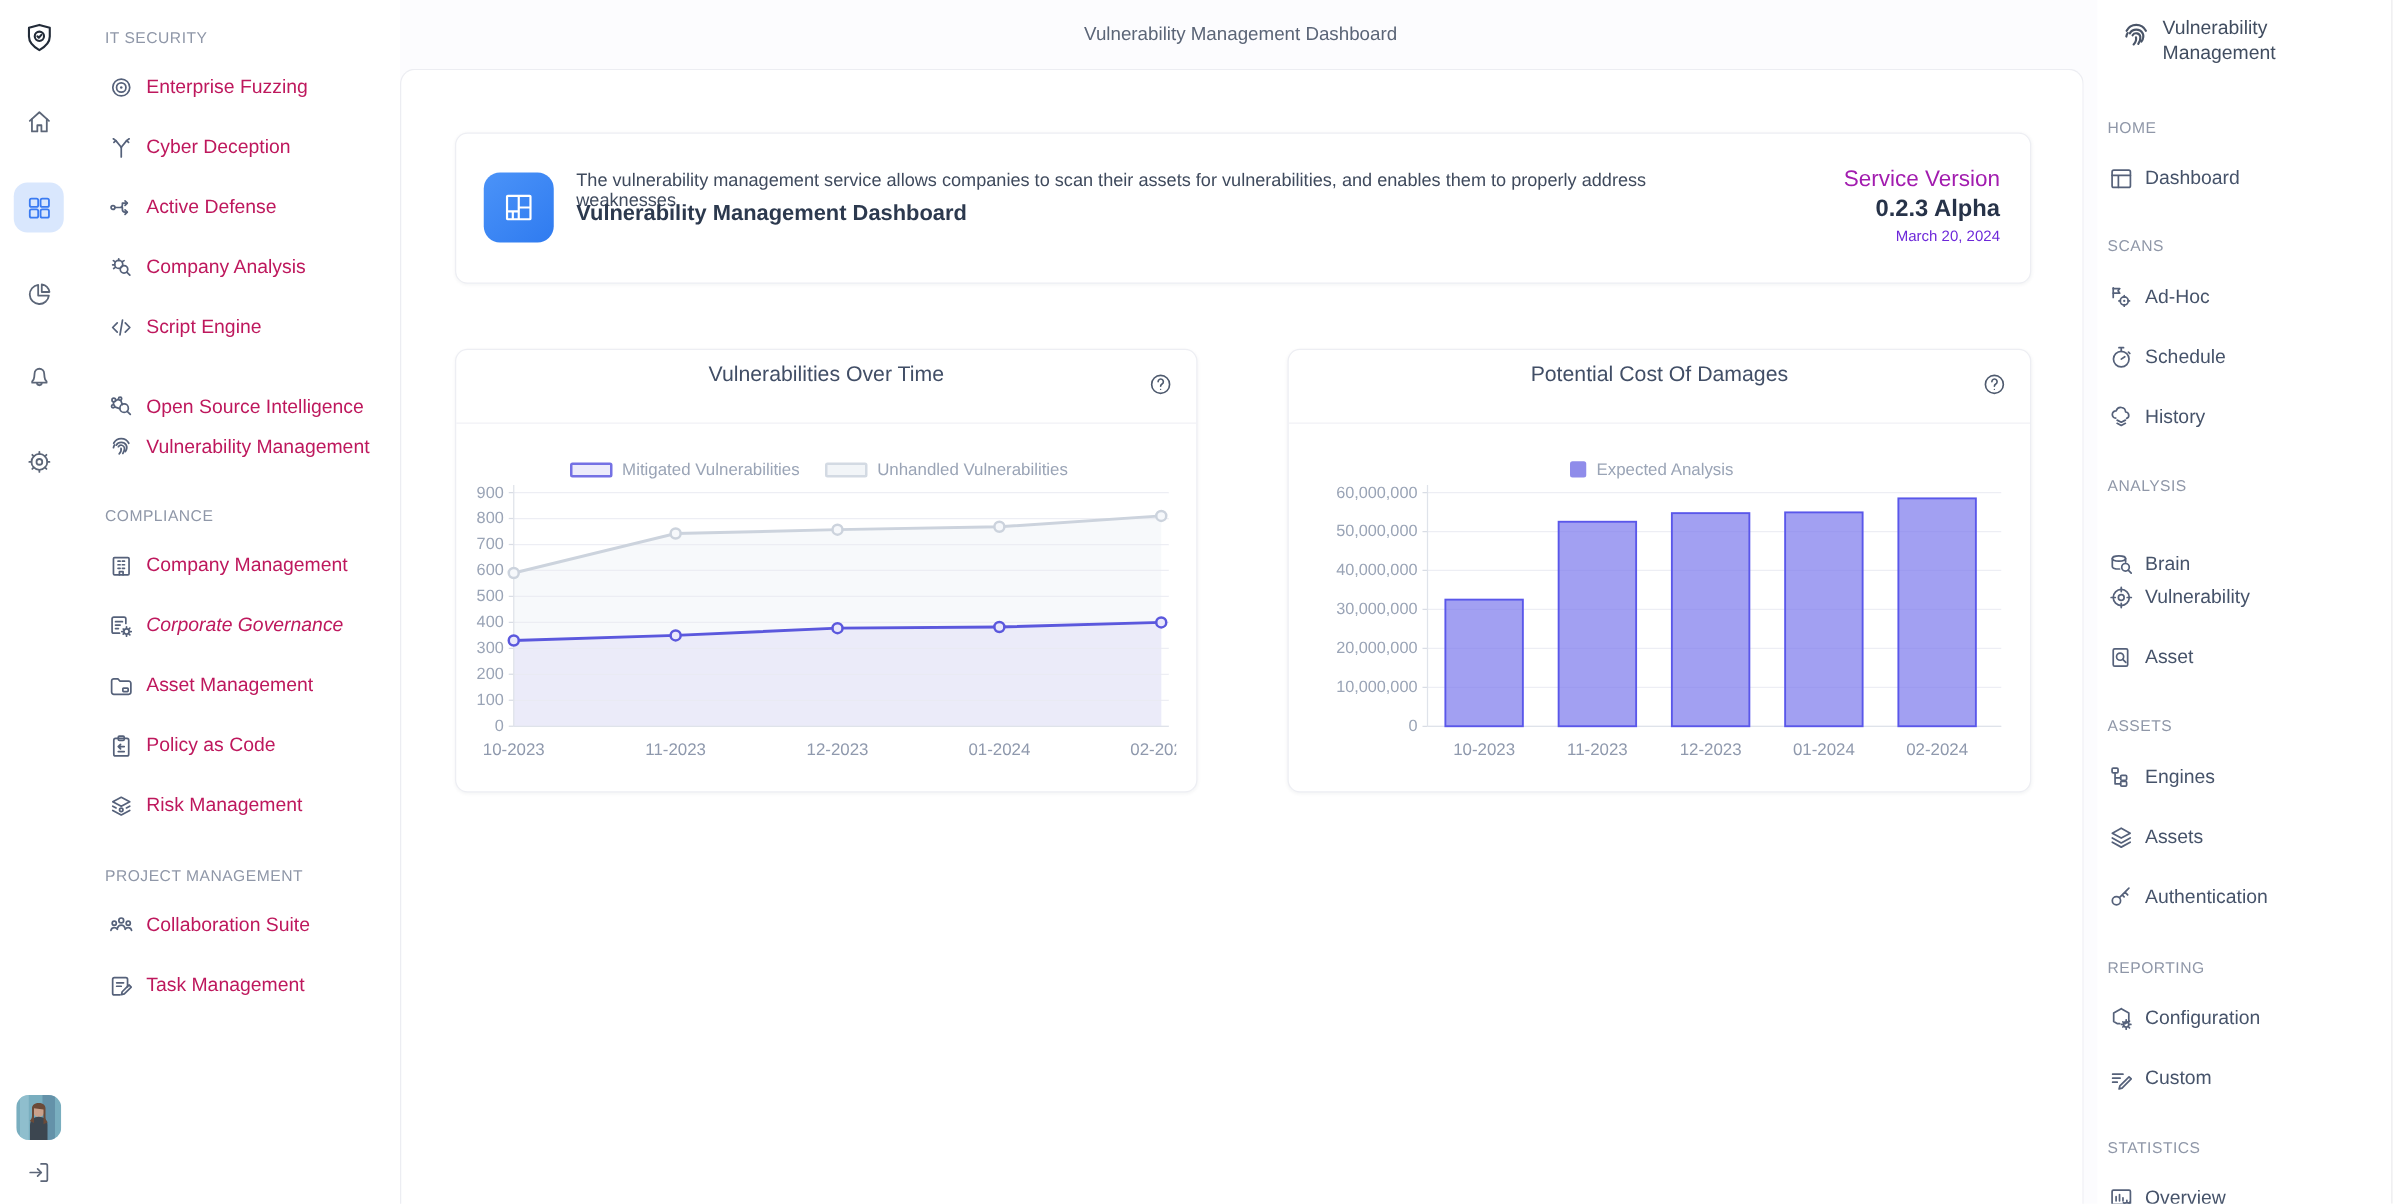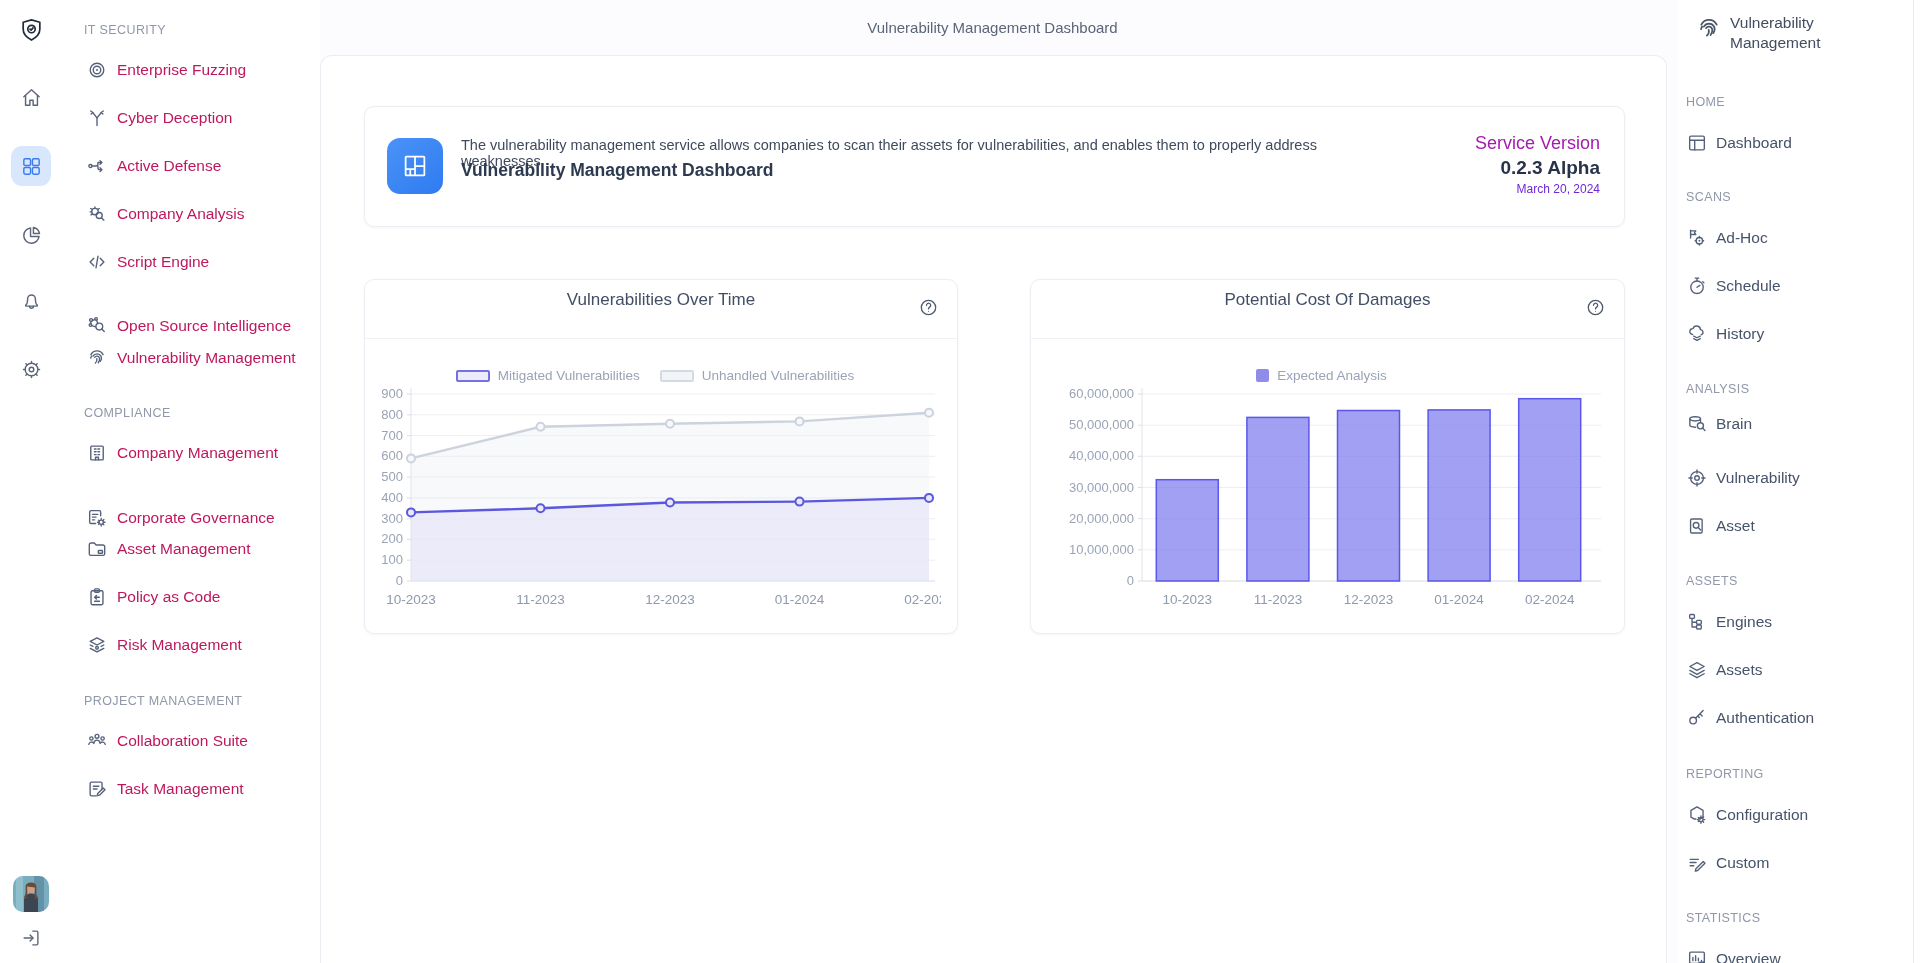--- a/index.html
+++ b/index.html
@@ -206,21 +206,21 @@
     <div class="nav-item" style="top: 429px;">
       <span class="nico">
         <svg width="22" height="22" viewBox="0 0 24 24" fill="none" stroke="currentColor" stroke-width="1.5" stroke-linecap="round" stroke-linejoin="round">
           <rect x="5.2" y="4.5" width="13.6" height="15" rx="1"></rect>
           <path d="M9.2 7.6h1.8M13 7.6h1.8M9.2 10.7h1.8M13 10.7h1.8M9.2 13.8h1.8M13 13.8h1.8"></path>
           <path d="M10.4 19.5v-2.8h3.2v2.8"></path>
         </svg>
       </span>
       <span>Company Management</span>
     </div>
-    <div class="nav-item" style="top: 494px;">
+    <div class="nav-item" style="top: 477px; font-style: italic;">
       <span class="nico">
         <svg width="22" height="22" viewBox="0 0 24 24" fill="none" stroke="currentColor" stroke-width="1.5" stroke-linecap="round" stroke-linejoin="round">
           <path d="M16 9.5v-4A1.5 1.5 0 0014.5 4h-9A1.5 1.5 0 004 5.5v11A1.5 1.5 0 005.5 18H10.5"></path>
           <path d="M7 8h6M7 11h4M7 14h2.5"></path>
           <circle cx="16.6" cy="16.6" r="2.3"></circle>
           <path d="M16.6 13.5v-1M16.6 20.7v-1M19.7 16.6h1M12.5 16.6h1M18.8 14.4l.7-.7M13.7 18.8l.7-.7M18.8 18.8l.7.7M13.7 14.4l.7.7"></path>
         </svg>
       </span>
       <span>Corporate Governance</span>
     </div>
@@ -476,21 +476,21 @@
     <div class="rs-item" style="top: 310px;">
       <span class="nico">
         <svg width="22" height="22" viewBox="0 0 24 24" fill="none" stroke="currentColor" stroke-width="1.5" stroke-linecap="round" stroke-linejoin="round">
           <path d="M7.2 12.6a3.2 3.2 0 01.4-6.4 4.2 4.2 0 018.2 1 2.9 2.9 0 01.9 5.6"></path>
           <path d="M8.4 14.3l3.6 1.8 3.6-1.8M8.4 17.1l3.6 1.8 3.6-1.8"></path>
         </svg>
       </span>
       <span>History</span>
     </div>
     <div class="rs-head" style="top: 365px;">ANALYSIS</div>
-    <div class="rs-item" style="top: 400px;">
+    <div class="rs-item" style="top: 428px;">
       <span class="nico">
         <svg width="22" height="22" viewBox="0 0 24 24" fill="none" stroke="currentColor" stroke-width="1.5" stroke-linecap="round" stroke-linejoin="round">
           <ellipse cx="10" cy="6.4" rx="5.8" ry="2.3"></ellipse>
           <path d="M4.2 6.4v6.8c0 1.3 2.6 2.3 5.8 2.3h.5M15.8 6.4v3"></path>
           <circle cx="15.7" cy="14" r="3.3"></circle>
           <path d="M18.1 16.4l2.6 2.6"></path>
         </svg>
       </span>
       <span>Brain</span>
     </div>

